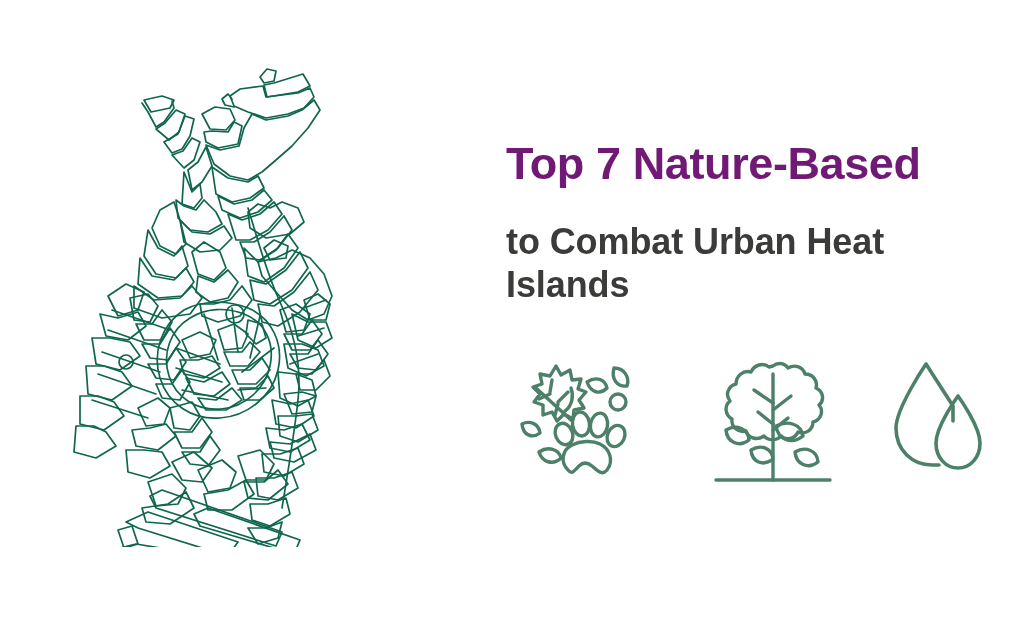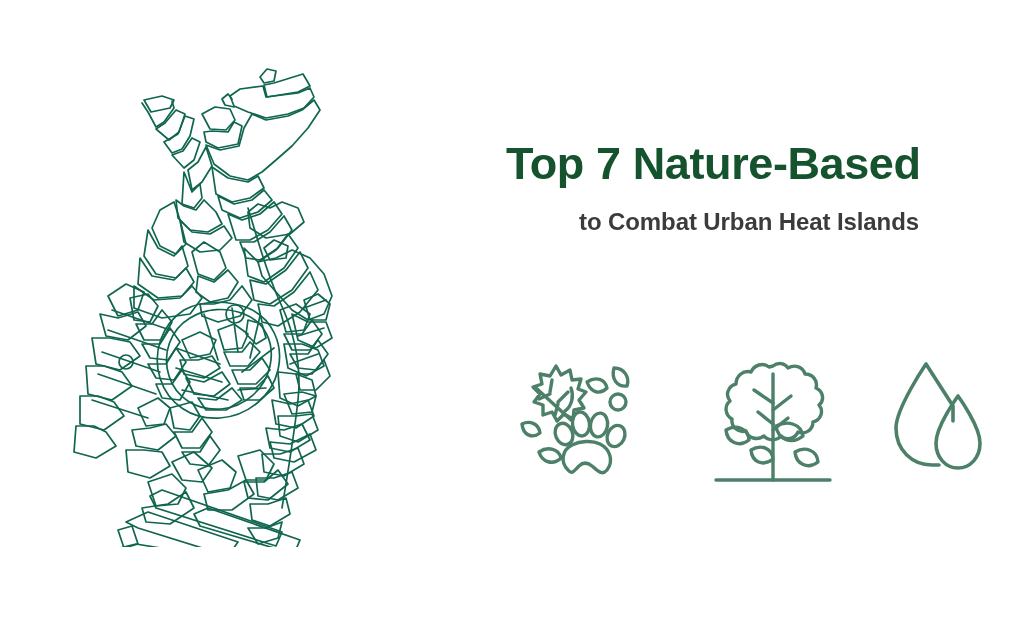--- a/index.html
+++ b/index.html
@@ -34,32 +34,31 @@
     position: absolute;
     left: 506px;
     top: 138px;
     width: 486px;
   }
 
   #headline {
     font-size: 45px;
     font-weight: bold;
     line-height: 1.16;
-    color: #14532d;
+    color: #701a75;
     letter-spacing: -0.4px;
   }
 
   #subheadline {
-    margin-top: 18px;
-    font-size: 24px;
+    margin-top: 30px;
+    font-size: 36px;
     font-weight: bold;
     line-height: 1.2;
     color: #3b3b39;
     letter-spacing: -0.1px;
-    text-align: center;
   }
 
   
   #icon-row {
     position: absolute;
     left: 506px;
     top: 358px;
     width: 486px;
     height: 130px;
   }

